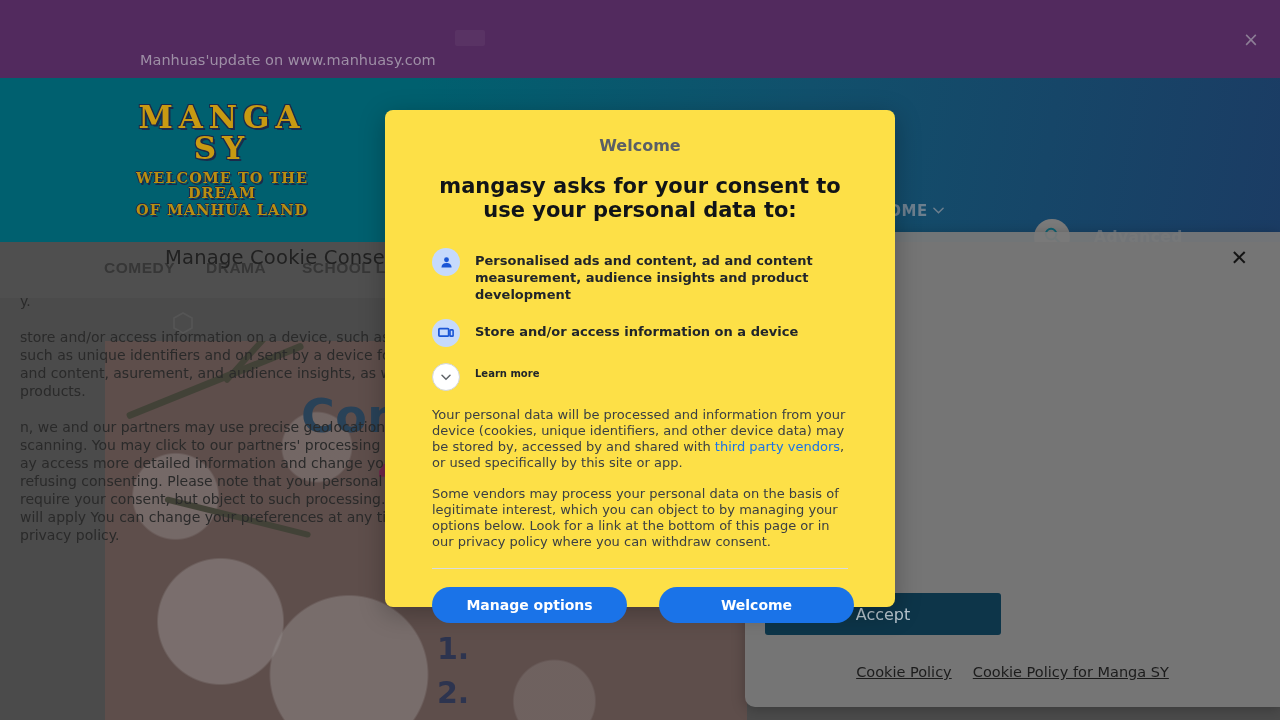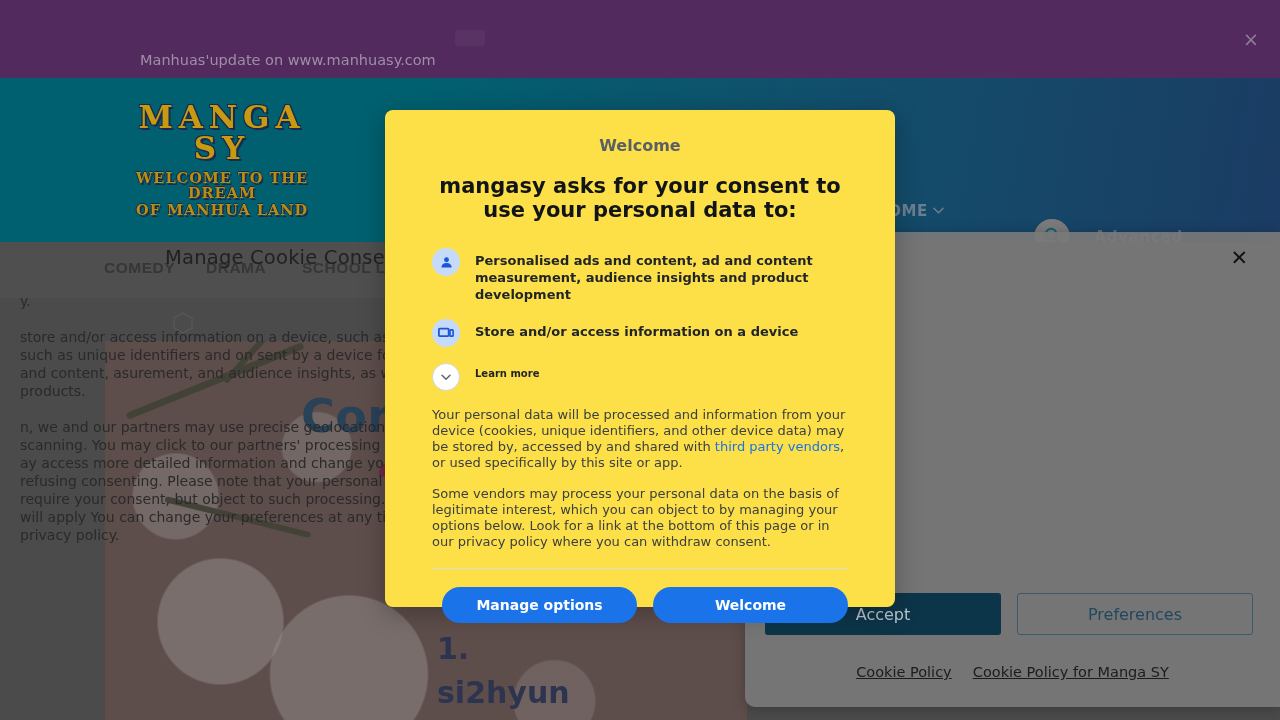--- a/index.html
+++ b/index.html
@@ -237,21 +237,21 @@
   .cd-learn { font-size: 10px; color: #21252a; font-weight: bold; padding-top: 5px;
     font-family: "DejaVu Sans", sans-serif; cursor: pointer; }
   .cd-para {
     margin-top: 12px; font-size: 13px; line-height: 16px; color: #3c4043;
     font-family: "DejaVu Sans", sans-serif;
   }
   .cd-para + .cd-para { margin-top: 15px; }
   .cd-para a { color: #1a73e8; text-decoration: none; cursor: pointer; }
   .cd-rule { margin-top: 18px; border-top: 1px solid #dadce0; }
   .cd-buttons {
-    margin-top: 18px; display: flex; justify-content: flex-end; gap: 16px;
+    margin-top: 18px; display: flex; justify-content: flex-start; gap: 32px;
   }
   .cd-btn {
     min-width: 195px; height: 36px; border: none; border-radius: 20px;
     background: #1a73e8; color: #ffffff; font-size: 14px; font-weight: bold;
     cursor: pointer; font-family: "DejaVu Sans", sans-serif;
   }
 </style>
 </head>
 <body>
 
@@ -307,40 +307,39 @@
 
   <div class="hero-card">
     <div class="hero-bg"></div>
     <div class="branch br1"></div>
     <div class="branch br2"></div>
     <div class="branch br3"></div>
     <div class="branch br4"></div>
     <div class="hero-title">Congrat</div>
     <div class="hero-sub">‘Po</div>
     <div class="hero-list">
-      <span><span class="num">1.</span><span>si2hyun</span></span>
+      <span><span class="num">1.</span></span>
       <span><span class="num">2.</span></span>
 
     </div>
   </div>
 
   <div class="scrim"></div>
 
   <div class="cookie-panel"></div>
   <div class="cookie-title">Manage Cookie Consent</div>
   <div class="cookie-close">✕</div>
   <div class="cookie-body">
     <p>y.</p>
     <p>store and/or access information on a device, such as personal data, such as unique identifiers and on sent by a device for personalised ads and content, asurement, and audience insights, as well as to e products.</p>
     <p>n, we and our partners may use precise geolocation tion through device scanning. You may click to our partners' processing as described above. ay access more detailed information and change your consenting or refusing consenting. Please note that your personal data may not require your consent, but object to such processing. Your preferences will apply You can change your preferences at any time by or visit our privacy policy.</p>
   </div>
   <div class="cookie-panel" style="background:transparent;box-shadow:none;pointer-events:none;">
     <div class="cookie-actions" style="pointer-events:auto;">
       <button class="btn-accept">Accept</button>
-      <button class="btn-prefs">Preferences</button>
     </div>
     <div class="cookie-links" style="pointer-events:auto;">
       <a>Cookie Policy</a>
       <a>Cookie Policy for Manga SY</a>
     </div>
   </div>
 
   <div class="consent-dialog">
     <div class="cd-welcome">Welcome</div>
     <div class="cd-headline">mangasy asks for your consent to use your personal data to:</div>

